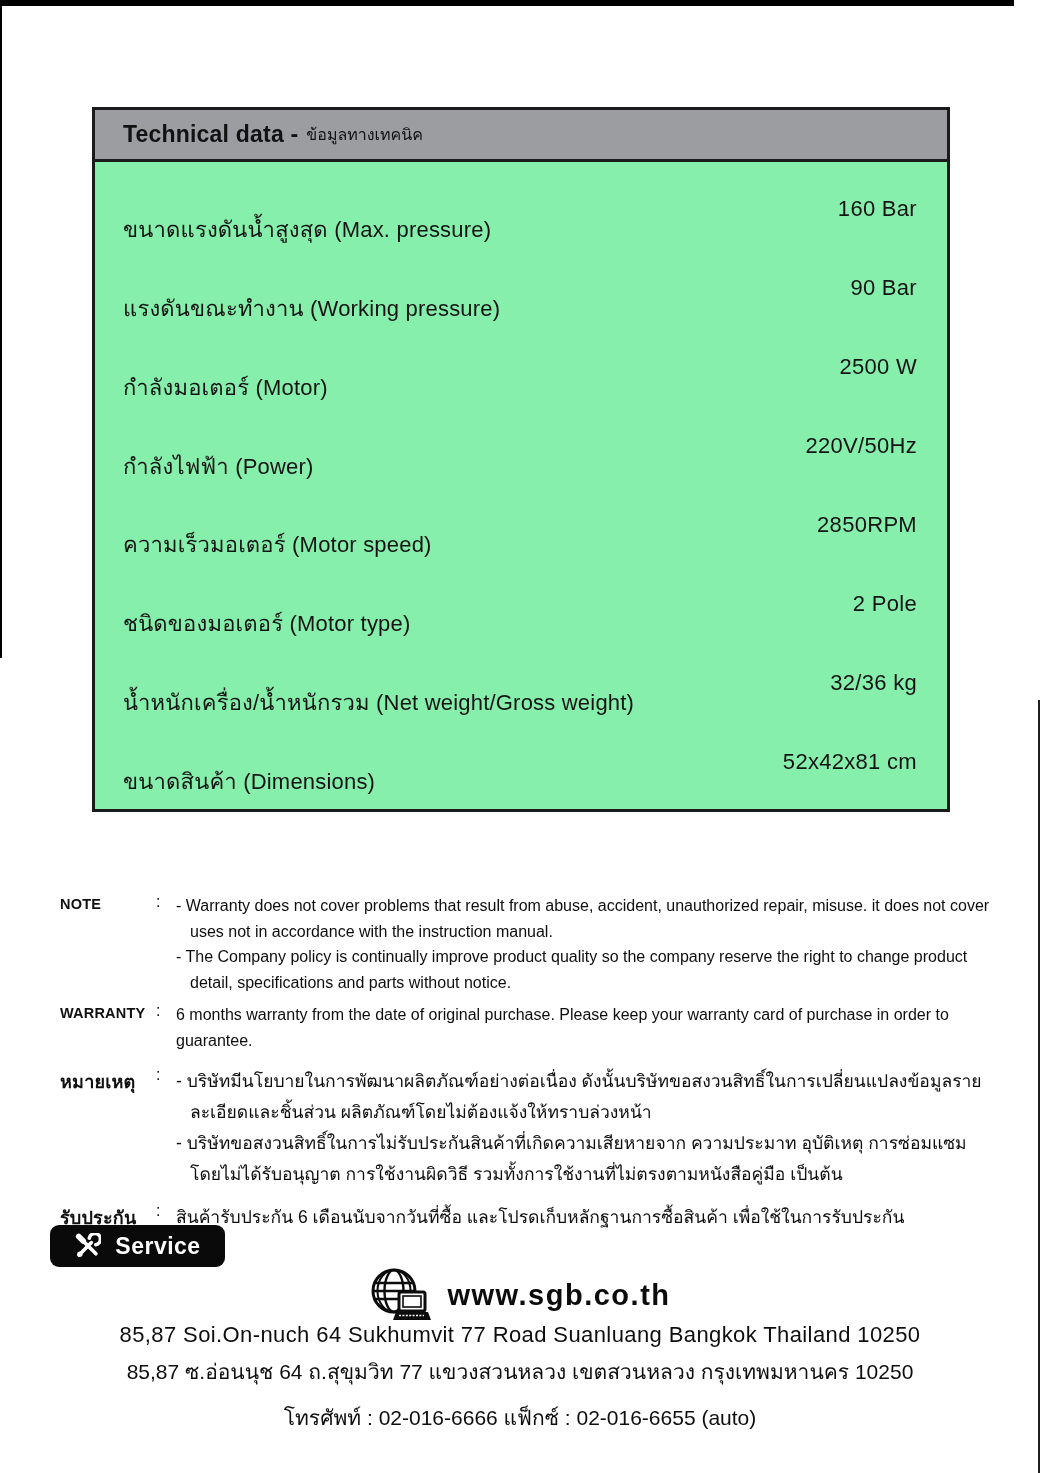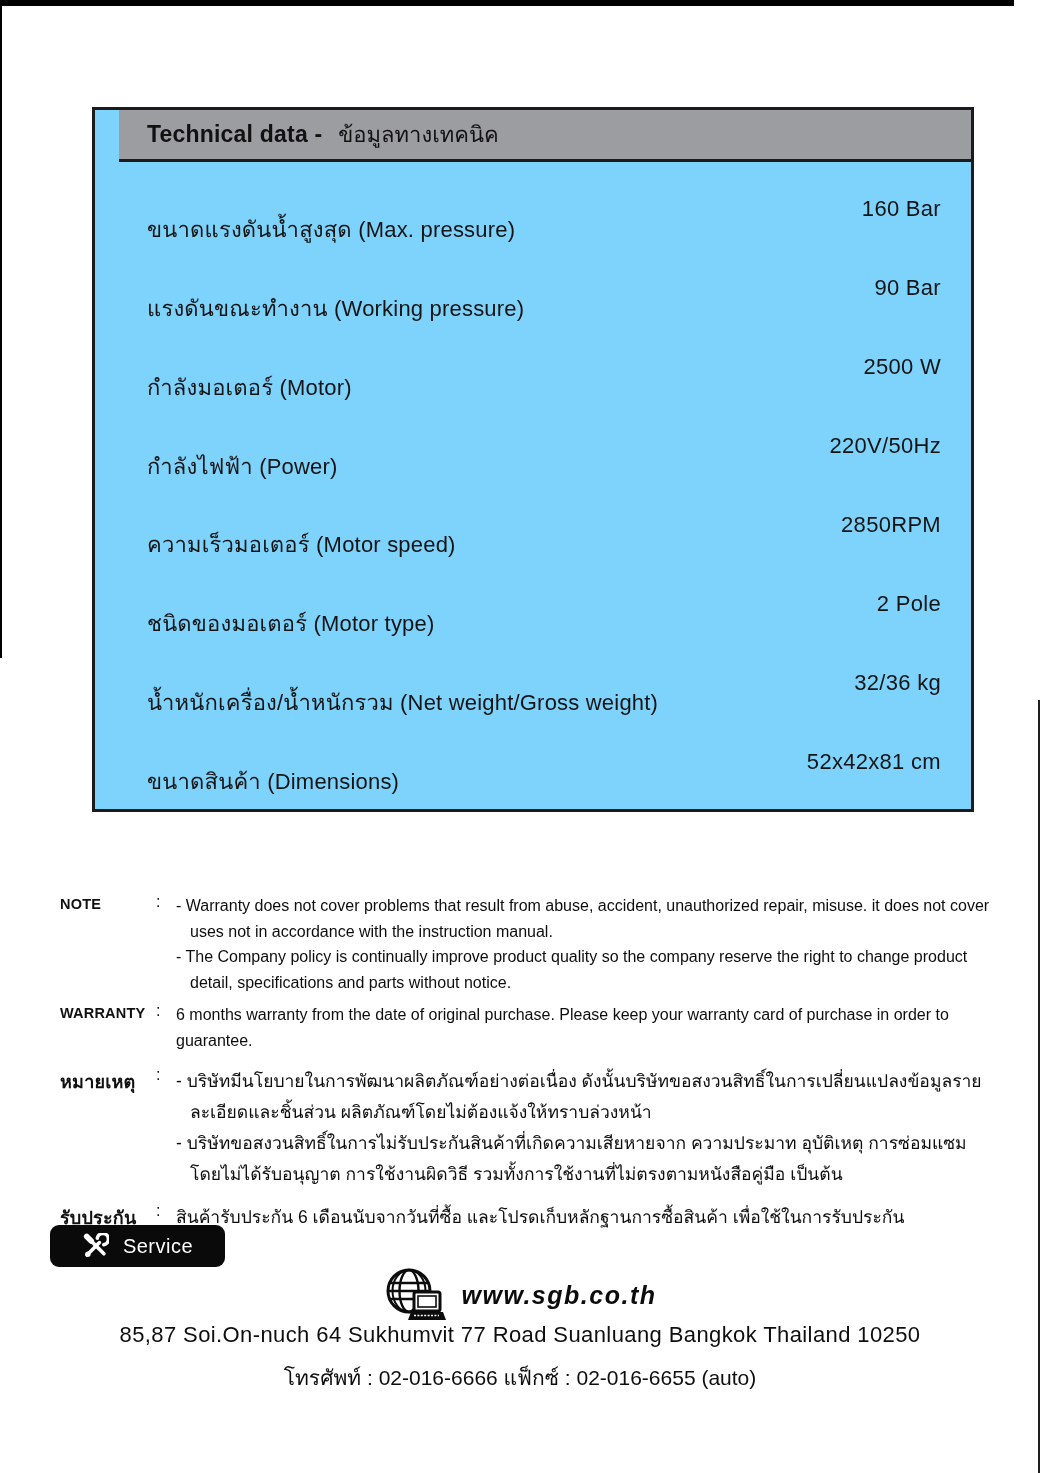--- a/index.html
+++ b/index.html
@@ -5,24 +5,24 @@
   html,body{margin:0;padding:0;background:#ffffff;}
   body{font-family:"Liberation Sans","DejaVu Sans",sans-serif;color:#111;}
   .page{position:relative;width:1040px;height:1473px;background:#fff;overflow:hidden;}
 
   
   .scan-top{position:absolute;left:0;top:0;width:1014px;height:6px;background:#000;}
   .scan-left{position:absolute;left:0;top:0;width:2px;height:658px;background:#000;}
   .scan-right{position:absolute;right:0;top:700px;bottom:0;width:2px;background:#1e1e1e;}
 
   
-  .techbox{position:absolute;left:92px;top:107px;width:852px;height:699px;border:3px solid #1b1b1b;background:#7dd3fc;display:flex;flex-direction:column;padding-left:24px;}
+  .techbox{position:absolute;left:92px;top:107px;width:852px;height:699px;border:3px solid #1b1b1b;background:#86efac;display:flex;flex-direction:column;}
   .tech-header{height:49px;flex:none;background:#9b9da1;border-bottom:3px solid #1b1b1b;display:flex;align-items:center;padding-left:28px;font-size:23px;}
   .tech-header .t-en{font-weight:700;letter-spacing:.2px;}
-  .tech-header .t-th{font-weight:400;margin-left:16px;font-size:22px;}
+  .tech-header .t-th{font-weight:400;margin-left:8px;font-size:16px;}
   .spec-body{flex:1;display:flex;flex-direction:column;justify-content:space-evenly;padding:6px 0;}
   .spec-row{display:flex;justify-content:space-between;align-items:center;padding:0 30px 0 28px;font-size:22px;color:#141414;}
   .spec-label{letter-spacing:.2px;margin-top:40px;}
   .spec-value{white-space:nowrap;letter-spacing:.3px;}
 
   
   .notes{position:absolute;left:60px;top:893px;width:932px;}
   .note-row{display:flex;align-items:flex-start;}
   .note-label{flex:none;width:96px;font-weight:700;font-size:14.5px;padding-top:3px;letter-spacing:.2px;}
   .note-colon{flex:none;width:20px;font-size:16px;}
@@ -33,23 +33,23 @@
   .notes > div:nth-of-type(1) .note-line,
   .notes > div:nth-of-type(3) .note-line{padding-left:14px;text-indent:-14px;}
   .notes > div:nth-of-type(3) .note-label,
   .notes > div:nth-of-type(4) .note-label{font-size:18px;padding-top:1px;}
   .notes > div:nth-of-type(3) .note-body,
   .notes > div:nth-of-type(4) .note-body{font-size:17.5px;line-height:31px;}
   .notes > div:nth-of-type(3){margin-bottom:12px;}
 
   
   .service-badge{position:absolute;left:50px;top:1225px;width:175px;height:42px;background:#0a0a0a;border-radius:9px;display:flex;align-items:center;justify-content:center;gap:14px;color:#fff;}
-  .service-badge .svc-text{font-weight:400;font-size:20px;letter-spacing:.5px;}
+  .service-badge .svc-text{font-weight:700;font-size:23px;letter-spacing:.5px;}
   .web-row{position:absolute;left:0;top:1266px;width:100%;display:flex;align-items:center;justify-content:center;gap:16px;}
-  .web-url{font-weight:700;font-style:italic;font-size:25px;letter-spacing:1.5px;color:#0c0c0c;}
+  .web-url{font-weight:700;font-size:29px;letter-spacing:1.5px;color:#0c0c0c;}
   .addr{position:absolute;left:0;top:1322px;width:100%;text-align:center;color:#0e0e0e;}
   .addr .line-en{font-size:22px;letter-spacing:.4px;}
   .addr .line-th{font-size:21px;margin-top:7px;}
   .addr .line-ph{font-size:21px;margin-top:13px;}
 
   .icon{display:inline-flex;align-items:center;justify-content:center;}
 </style>
 </head>
 <body>
 
@@ -179,16 +179,17 @@
         <rect x="34" y="30" width="18" height="11" fill="#fff" stroke="#0c0c0c" stroke-width="1.6"></rect>
         <path d="M27 46 L59 46 L62 54 L24 54 Z" fill="#0c0c0c"></path>
         <line x1="30" y1="49.5" x2="55" y2="49.5" stroke="#fff" stroke-width="1.4" stroke-dasharray="2 1.4"></line>
       </svg>
     </span>
     <span class="web-url">www.sgb.co.th</span>
   </div>
 
   <div class="addr">
     <div class="line-en">85,87 Soi.On-nuch 64 Sukhumvit 77 Road Suanluang Bangkok Thailand 10250</div>
+    <div class="line-th">85,87 ซ.อ่อนนุช 64 ถ.สุขุมวิท 77 แขวงสวนหลวง เขตสวนหลวง กรุงเทพมหานคร 10250</div>
     <div class="line-ph">โทรศัพท์ : 02-016-6666 แฟ็กซ์ : 02-016-6655 (auto)</div>
   </div>
 
 </div>
 
 </body></html>

